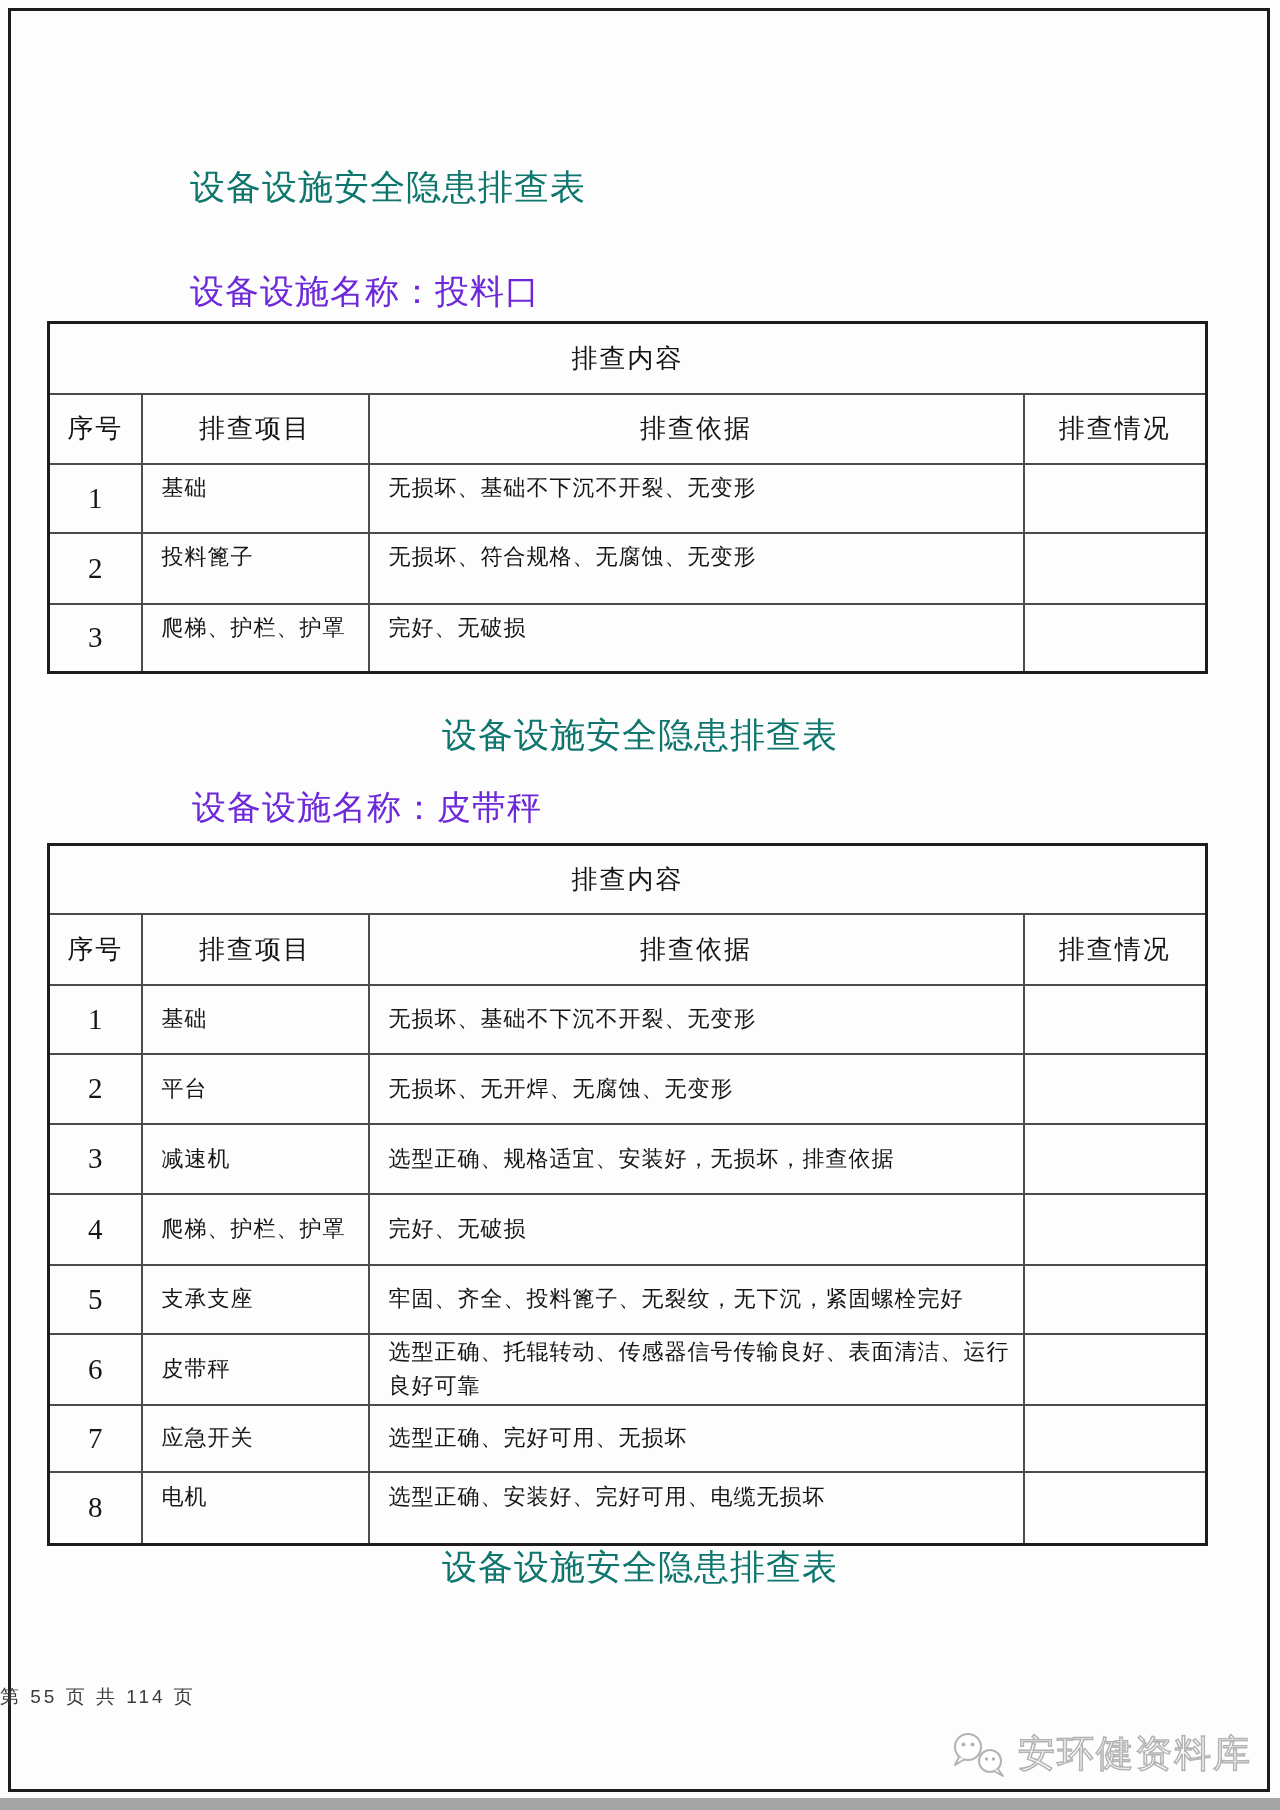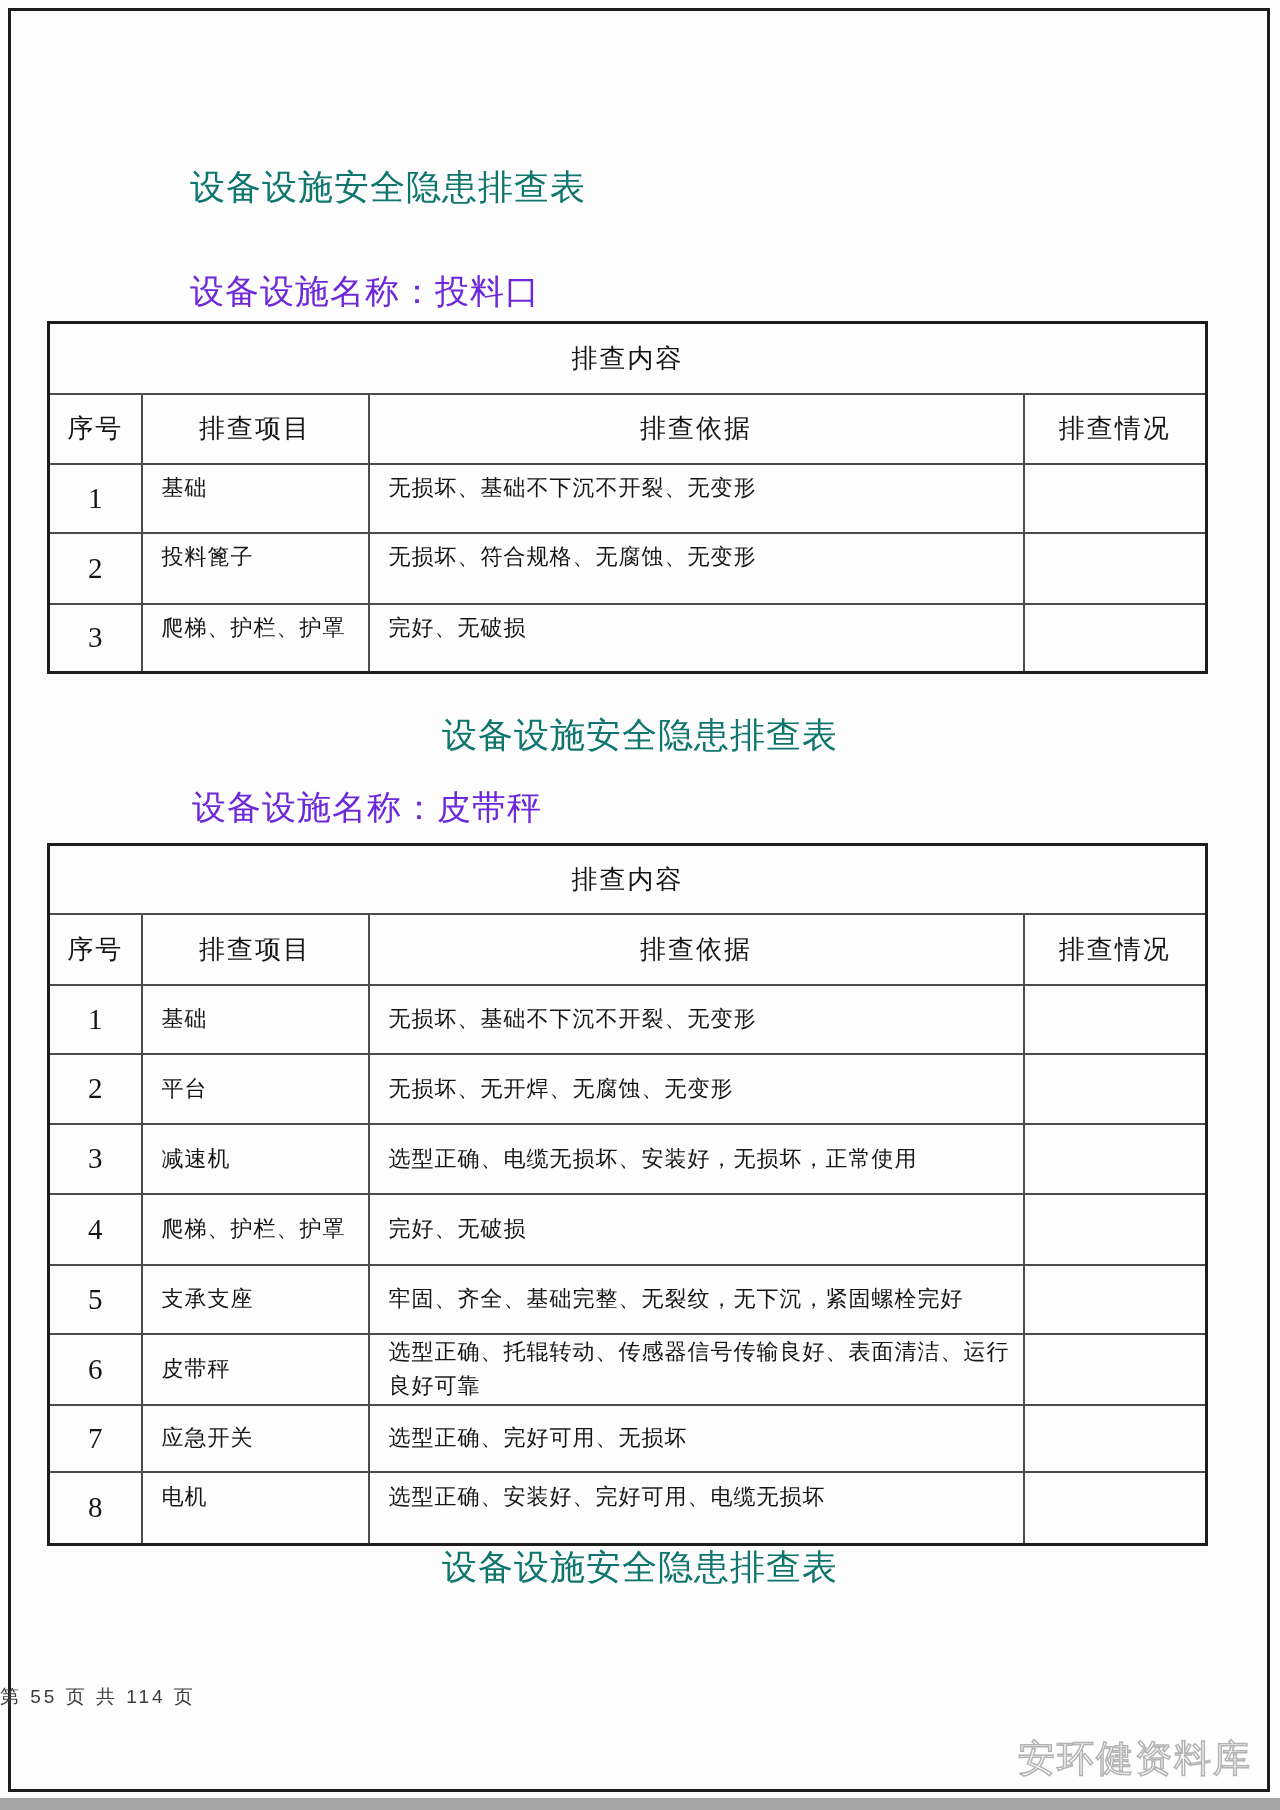--- a/index.html
+++ b/index.html
@@ -47,21 +47,21 @@
   table.t-second td.cell-item,table.t-second td.cell-basis{vertical-align:middle;}
   table.t-second tr.align-top td.cell-item,
   table.t-second tr.align-top td.cell-basis{vertical-align:top;padding-top:7px;}
   .page-footer{
     position:absolute;top:1684px;left:0;width:1280px;text-align:left;
     font-size:19px;color:#3c3c3c;letter-spacing:3px;
     font-family:Liberation Sans, sans-serif;
   }
   .watermark{
     position:absolute;top:1726px;right:28px;height:56px;
-    display:flex;align-items:center;gap:8px;flex-direction:column;
+    display:flex;align-items:center;gap:8px;
   }
   .watermark-label{
     font-size:37px;letter-spacing:2px;white-space:nowrap;
     color:#c9c9c9;
     -webkit-text-fill-color:rgba(255,255,255,0.15);
     -webkit-text-stroke:1.5px #b3b3b3;
   }
   .bottom-strip{
     position:absolute;left:0;bottom:0;width:1280px;height:12px;background:#a5a5a5;
   }
@@ -140,33 +140,33 @@
     </tr>
     <tr style="height:70px">
       <td class="row-no">2</td>
       <td class="cell-item">平台</td>
       <td class="cell-basis">无损坏、无开焊、无腐蚀、无变形</td>
       <td class="cell-status"></td>
     </tr>
     <tr style="height:70px">
       <td class="row-no">3</td>
       <td class="cell-item">减速机</td>
-      <td class="cell-basis">选型正确、电缆无损坏、安装好，无损坏，正常使用</td>
+      <td class="cell-basis">选型正确、规格适宜、安装好，无损坏，排查依据</td>
       <td class="cell-status"></td>
     </tr>
     <tr style="height:71px">
       <td class="row-no">4</td>
       <td class="cell-item">爬梯、护栏、护罩</td>
       <td class="cell-basis">完好、无破损</td>
       <td class="cell-status"></td>
     </tr>
     <tr style="height:69px">
       <td class="row-no">5</td>
       <td class="cell-item">支承支座</td>
-      <td class="cell-basis">牢固、齐全、基础完整、无裂纹，无下沉，紧固螺栓完好</td>
+      <td class="cell-basis">牢固、齐全、投料篦子、无裂纹，无下沉，紧固螺栓完好</td>
       <td class="cell-status"></td>
     </tr>
     <tr style="height:71px">
       <td class="row-no">6</td>
       <td class="cell-item">皮带秤</td>
       <td class="cell-basis">选型正确、托辊转动、传感器信号传输良好、表面清洁、运行良好可靠</td>
       <td class="cell-status"></td>
     </tr>
     <tr style="height:67px">
       <td class="row-no">7</td>

